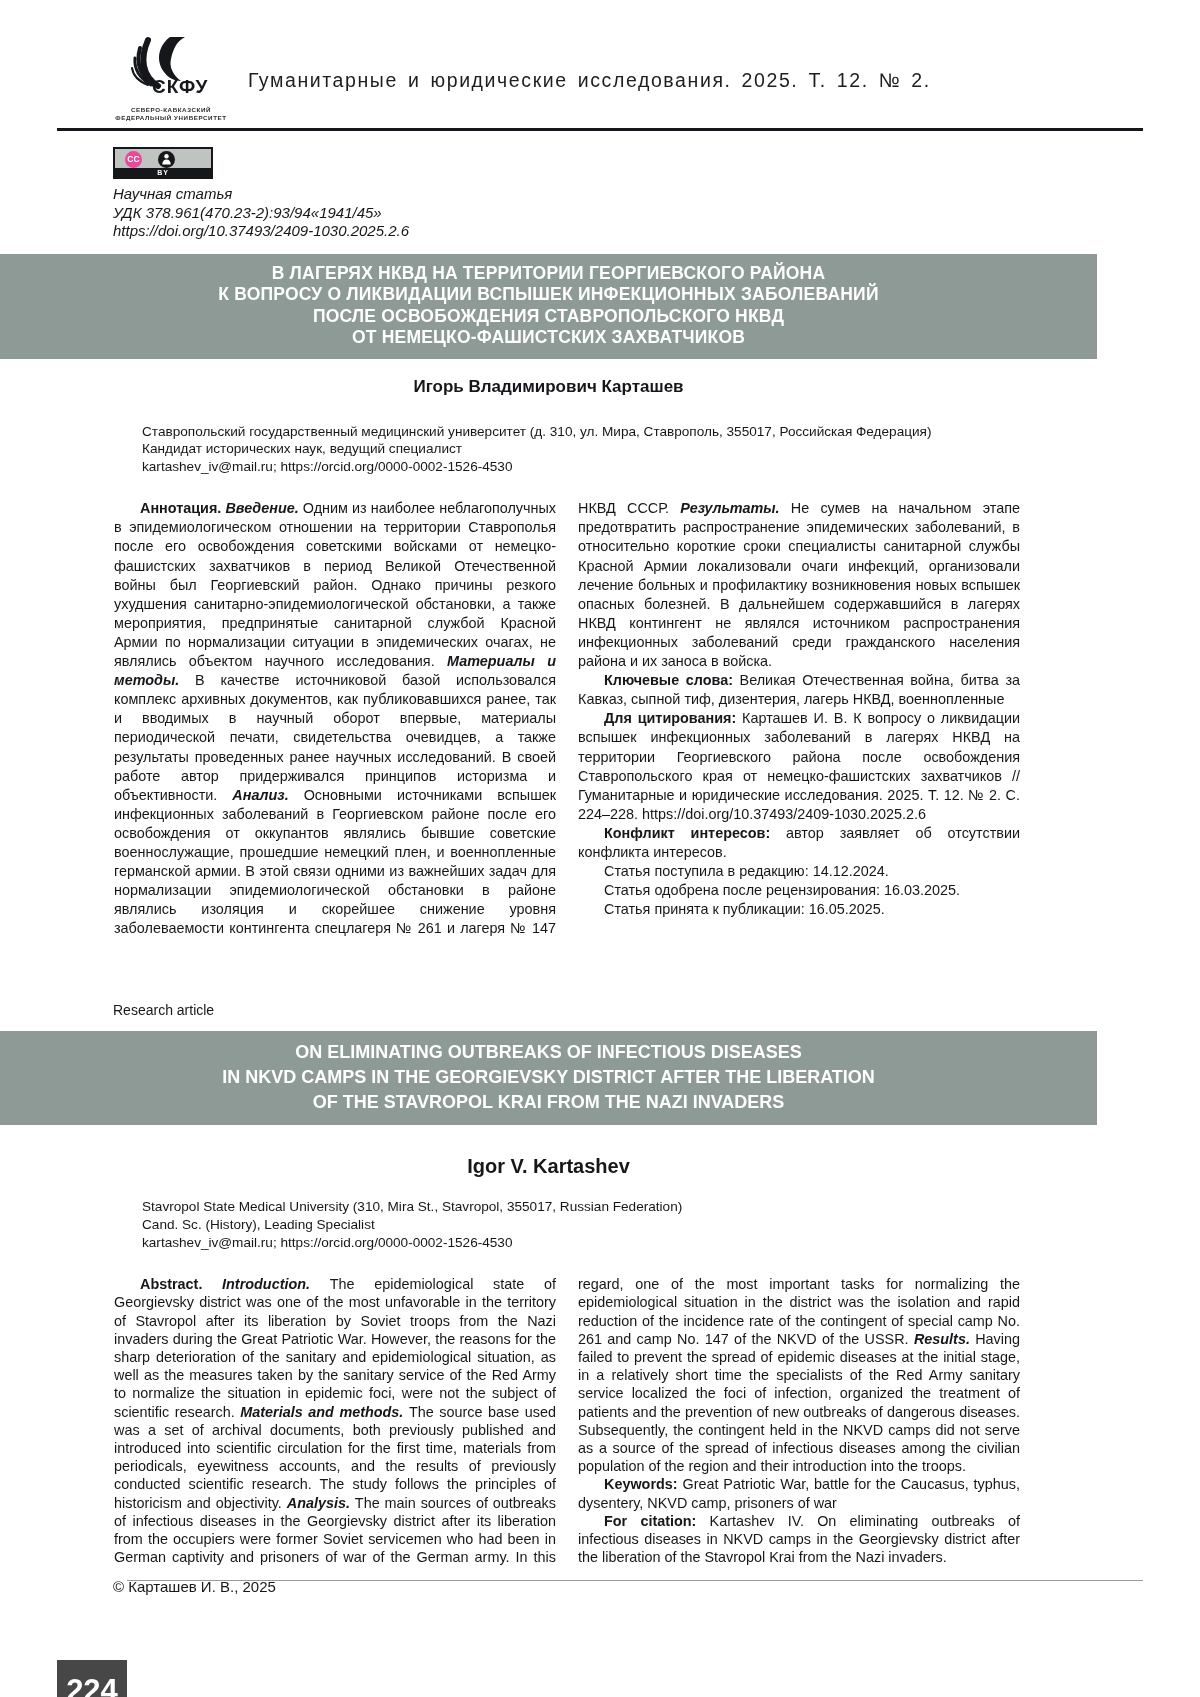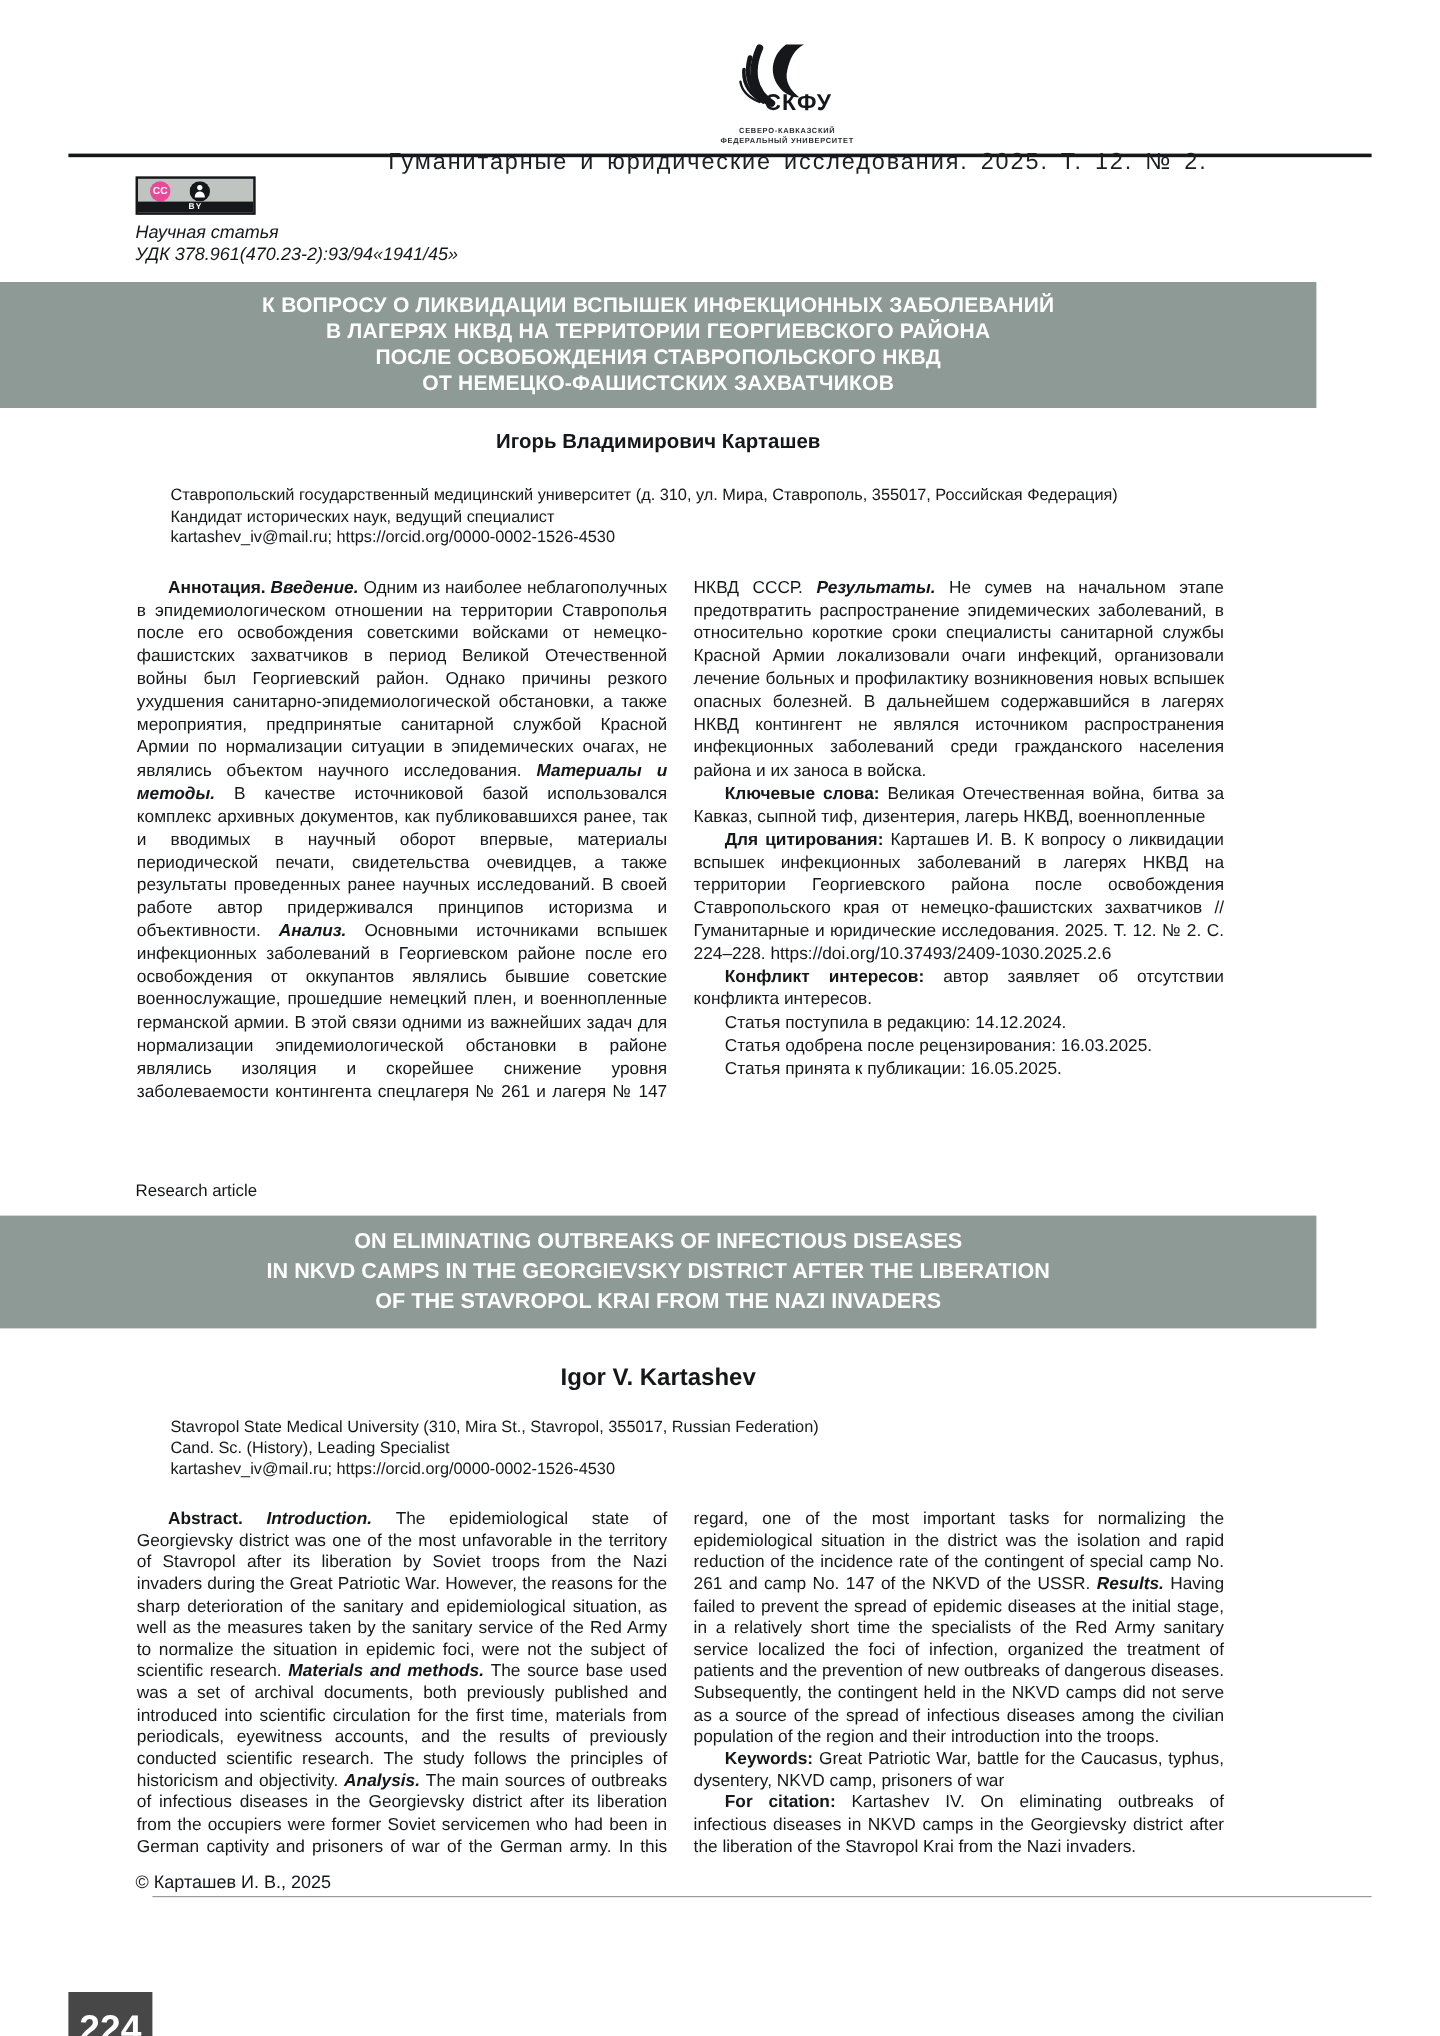--- a/index.html
+++ b/index.html
@@ -3,21 +3,21 @@
 <meta charset="utf-8">
 <style>
   html,body { margin:0; padding:0; background:#ffffff; }
   .page {
     position:relative; width:1200px; height:1697px; margin:0 auto;
     background:#ffffff; overflow:hidden;
     font-family:"Liberation Sans", sans-serif; color:#111;
   }
 
   
-  .masthead { display:flex; align-items:center; padding:36px 0 0 112px; height:88px;flex-direction:column; }
+  .masthead { display:flex; align-items:center; padding:36px 0 0 112px; height:88px; }
   .logo { position:relative; width:118px; height:88px; flex:0 0 auto; }
   .logo svg { position:absolute; left:14px; top:0; }
   .logo-acronym { position:absolute; left:40px; top:40px; font-weight:bold; font-size:19px; letter-spacing:1px; color:#15171a; }
   .logo-sub { position:absolute; left:0; width:118px; text-align:center; font-size:6.2px; letter-spacing:0.6px; color:#2a2c30; font-weight:bold; }
   .logo-sub.s1 { top:70px; } .logo-sub.s2 { top:78px; }
   .journal-title { margin-left:18px; font-size:19.5px; letter-spacing:1.6px; word-spacing:3px; color:#1c1e20; }
 
   .rule { margin:4px 57px 0 57px; border-top:3px solid #15171a; }
 
   
@@ -103,25 +103,26 @@
           <path d="M4.3 13.5 C4.3 10.3 6.2 8.6 8.5 8.6 C10.8 8.6 12.7 10.3 12.7 13.5 Z" fill="#ffffff"></path>
         </svg>
       </span>
     </div>
     <div class="cc-strip">BY</div>
   </div>
 
   <div class="meta">
     <p>Научная статья</p>
     <p>УДК 378.961(470.23-2):93/94«1941/45»</p>
+    <p>https://doi.org/10.37493/2409-1030.2025.2.6</p>
   </div>
 
   <div class="banner banner-ru">
+    <div class="bline">В ЛАГЕРЯХ НКВД НА ТЕРРИТОРИИ ГЕОРГИЕВСКОГО РАЙОНА</div>
     <div class="bline">К ВОПРОСУ О ЛИКВИДАЦИИ ВСПЫШЕК ИНФЕКЦИОННЫХ ЗАБОЛЕВАНИЙ</div>
-    <div class="bline">В ЛАГЕРЯХ НКВД НА ТЕРРИТОРИИ ГЕОРГИЕВСКОГО РАЙОНА</div>
     <div class="bline">ПОСЛЕ ОСВОБОЖДЕНИЯ СТАВРОПОЛЬСКОГО НКВД</div>
     <div class="bline">ОТ НЕМЕЦКО-ФАШИСТСКИХ ЗАХВАТЧИКОВ</div>
   </div>
 
   <div class="author">Игорь Владимирович Карташев</div>
 
   <div class="affiliation">
     <p>Ставропольский государственный медицинский университет (д. 310, ул. Мира, Ставрополь, 355017, Российская Федерация)</p>
     <p>Кандидат исторических наук, ведущий специалист</p>
     <p>kartashev_iv@mail.ru; https://orcid.org/0000-0002-1526-4530</p>

